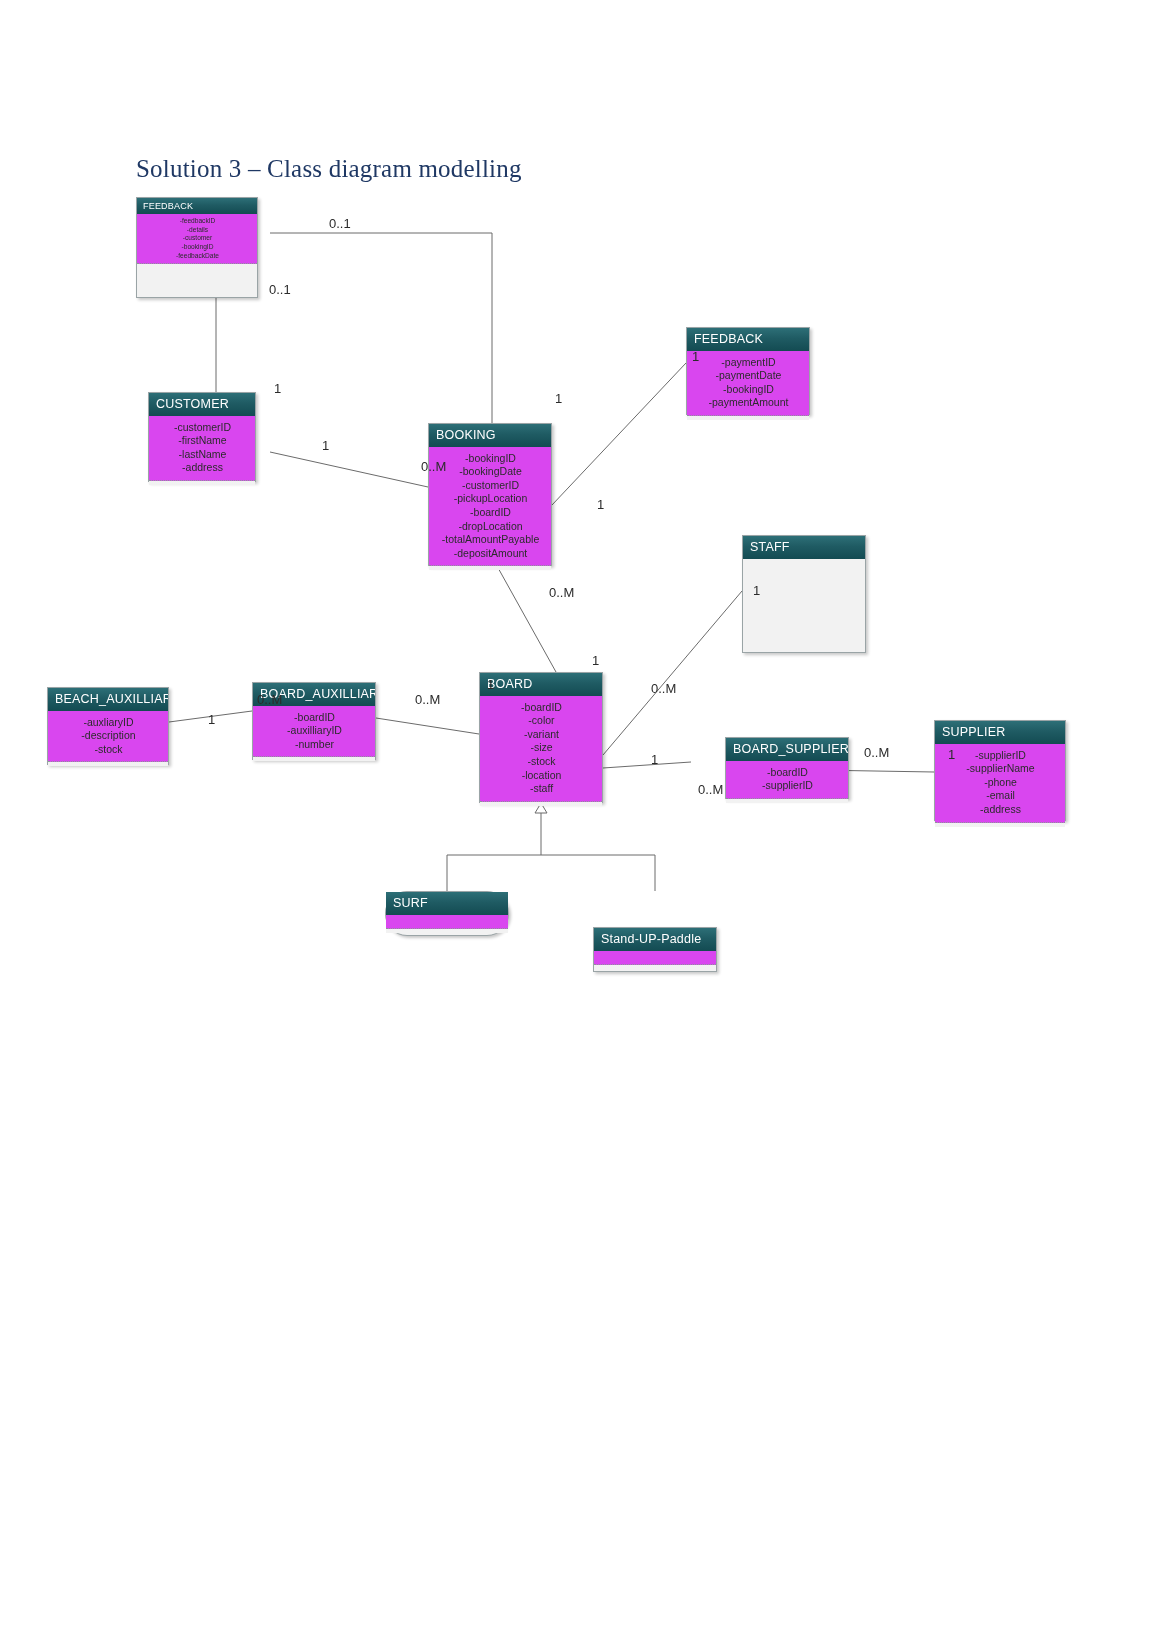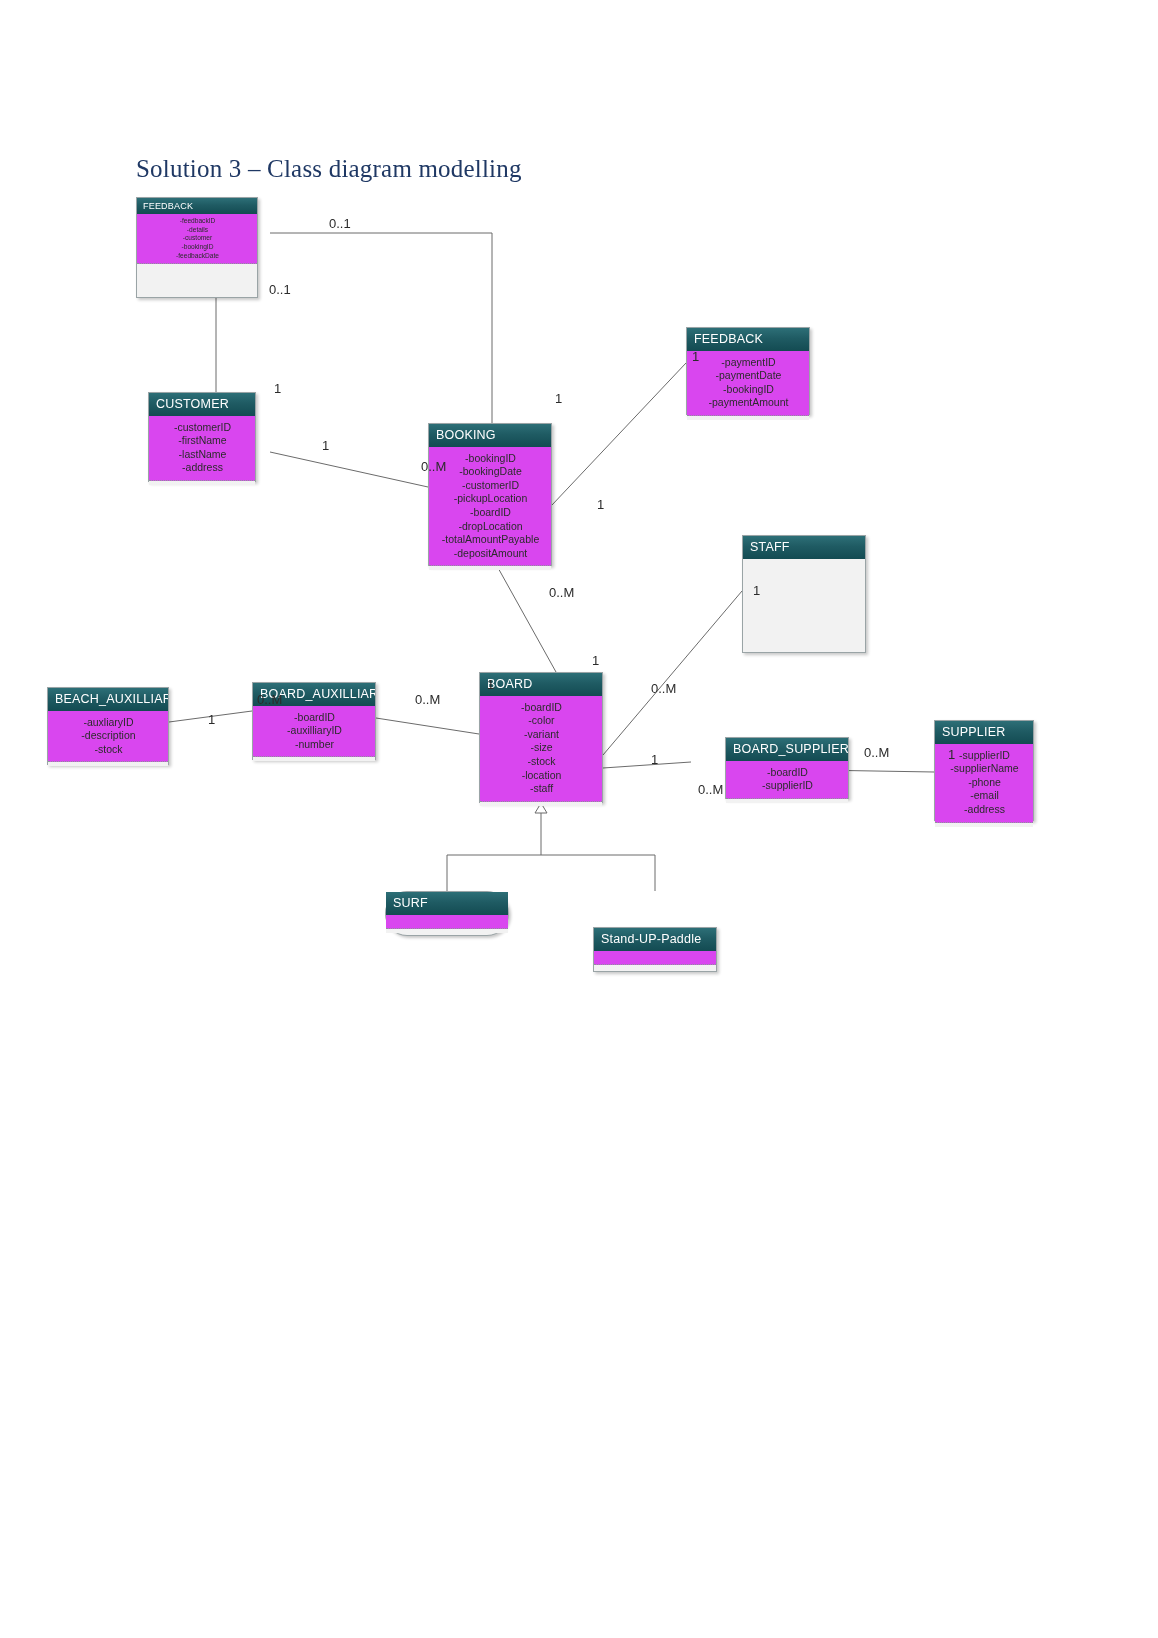--- a/index.html
+++ b/index.html
@@ -209,21 +209,21 @@
         <div class="uml-foot"></div>
       </div>
       <div class="uml-class" style="left: 691px; top: 737px; width: 124px; height: 62px; margin-left: 34px;">
         <div class="uml-header">BOARD_SUPPLIER</div>
         <div class="uml-attrs">
           <div class="uml-attr">-boardID</div>
           <div class="uml-attr">-supplierID</div>
         </div>
         <div class="uml-foot"></div>
       </div>
-      <div class="uml-class" style="left: 934px; top: 720px; width: 100px; height: 101px;">
+      <div class="uml-class" style="left: 934px; top: 720px; width: 132px; height: 101px;">
         <div class="uml-header">SUPPLIER</div>
         <div class="uml-attrs">
           <div class="uml-attr">-supplierID</div>
           <div class="uml-attr">-supplierName</div>
           <div class="uml-attr">-phone</div>
           <div class="uml-attr">-email</div>
           <div class="uml-attr">-address</div>
         </div>
         <div class="uml-foot"></div>
       </div>

